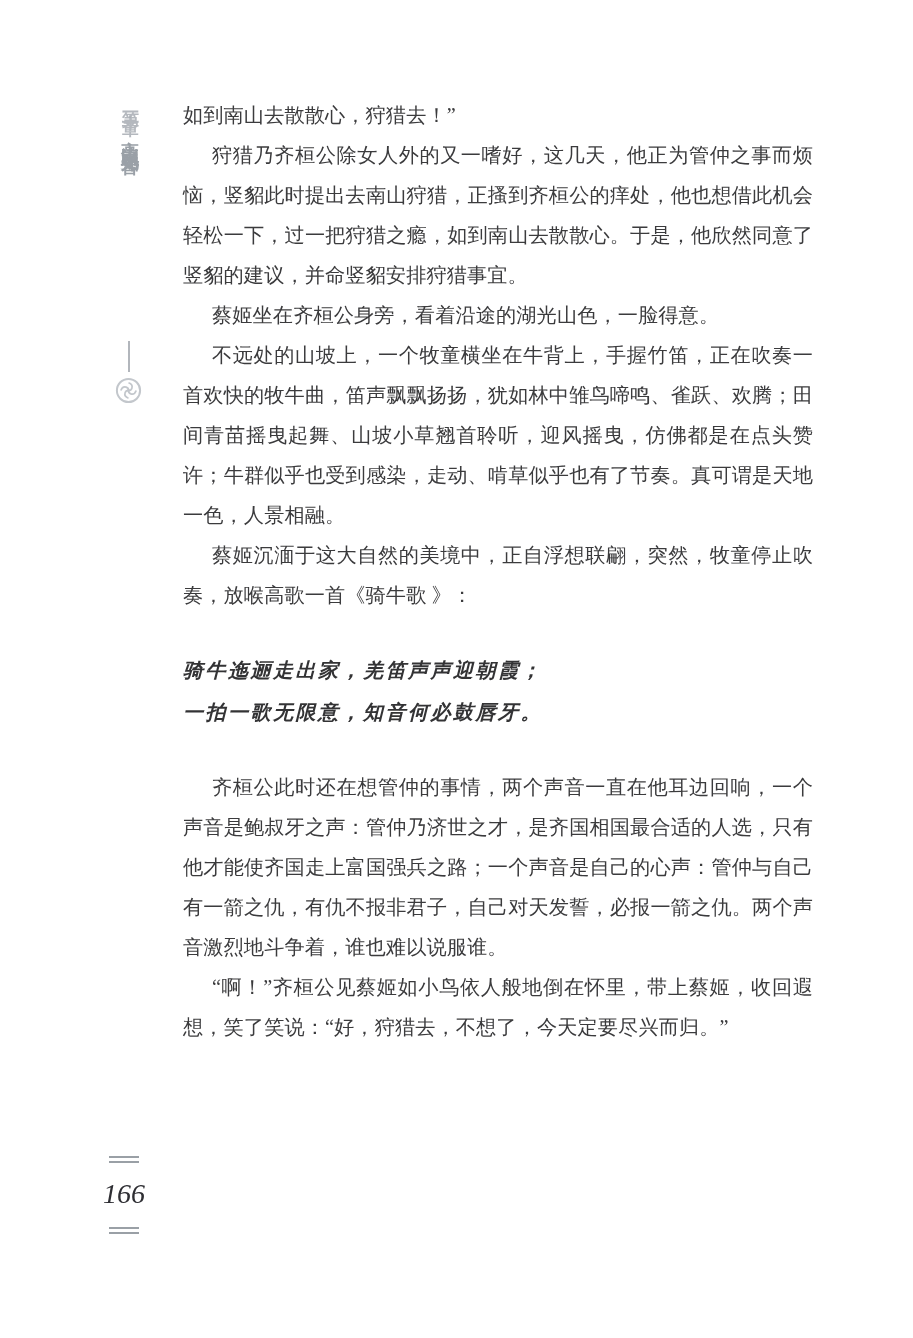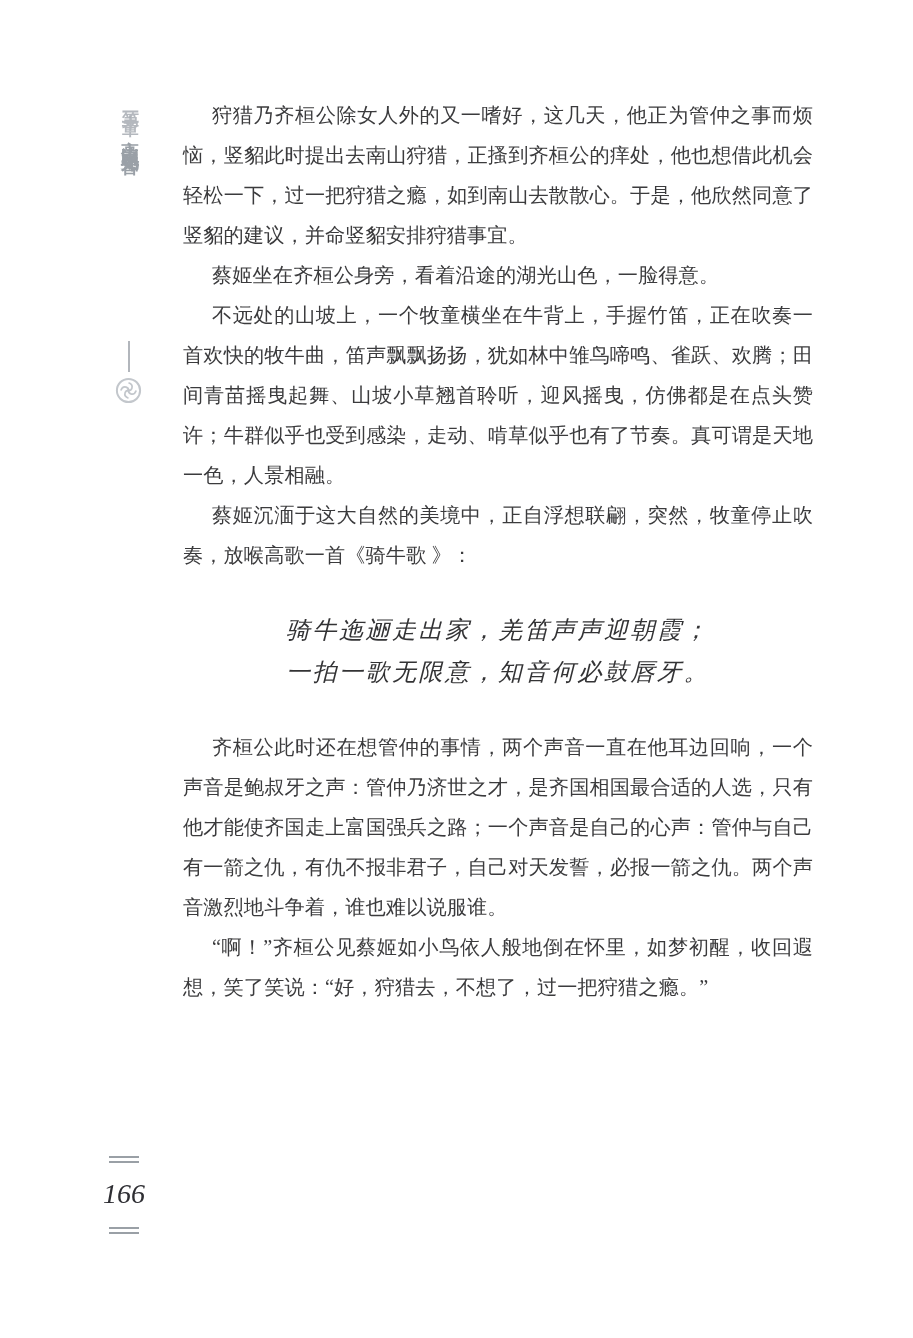--- a/index.html
+++ b/index.html
@@ -41,24 +41,24 @@
     font-size:20.2px;line-height:40px;
     color:#3b3b3d;
     text-align:justify;
     letter-spacing:0.1px;
   }
   .content p{margin:0;padding:0;text-indent:29px;}
   .content p.no-indent{text-indent:0;}
   
   .poem{
     margin:34px 0;
-    text-align:center;
+    text-align:left;
     font-style:italic;
-    font-weight:400;
-    font-size:24px;
+    font-weight:700;
+    font-size:20px;
     line-height:42px;
     letter-spacing:2.5px;
     color:#333335;
     text-indent:0;
   }
   
   .pageno-block{
     position:absolute;left:103px;top:1156px;width:42px;
     text-align:center;
   }
@@ -87,32 +87,33 @@
       <circle cx="13.5" cy="13.5" r="11.6" fill="none" stroke="#c3c7cc" stroke-width="2"></circle>
       <path d="M13.5 5.8 q4.6 1.6 3.4 5.4 q-0.8 2.6 -3.6 2.4" fill="none" stroke="#c3c7cc" stroke-width="1.7"></path>
       <path d="M21.2 13.5 q-1.6 4.6 -5.4 3.4 q-2.6 -0.8 -2.4 -3.6" fill="none" stroke="#c3c7cc" stroke-width="1.7"></path>
       <path d="M13.5 21.2 q-4.6 -1.6 -3.4 -5.4 q0.8 -2.6 3.6 -2.4" fill="none" stroke="#c3c7cc" stroke-width="1.7"></path>
       <path d="M5.8 13.5 q1.6 -4.6 5.4 -3.4 q2.6 0.8 2.4 3.6" fill="none" stroke="#c3c7cc" stroke-width="1.7"></path>
       <circle cx="13.5" cy="13.5" r="1.4" fill="#c3c7cc"></circle>
     </svg>
   </div>
 
   <div class="content">
+    <p class="no-indent">如到南山去散散心，狩猎去！”</p>
     <p>狩猎乃齐桓公除女人外的又一嗜好，这几天，他正为管仲之事而烦恼，竖貂此时提出去南山狩猎，正搔到齐桓公的痒处，他也想借此机会轻松一下，过一把狩猎之瘾，如到南山去散散心。于是，他欣然同意了竖貂的建议，并命竖貂安排狩猎事宜。</p>
     <p>蔡姬坐在齐桓公身旁，看着沿途的湖光山色，一脸得意。</p>
     <p>不远处的山坡上，一个牧童横坐在牛背上，手握竹笛，正在吹奏一首欢快的牧牛曲，笛声飘飘扬扬，犹如林中雏鸟啼鸣、雀跃、欢腾；田间青苗摇曳起舞、山坡小草翘首聆听，迎风摇曳，仿佛都是在点头赞许；牛群似乎也受到感染，走动、啃草似乎也有了节奏。真可谓是天地一色，人景相融。</p>
     <p>蔡姬沉湎于这大自然的美境中，正自浮想联翩，突然，牧童停止吹奏，放喉高歌一首《骑牛歌 》：</p>
 
     <div class="poem">
       <div>骑牛迤逦走出家，羌笛声声迎朝霞；</div>
       <div>一拍一歌无限意，知音何必鼓唇牙。</div>
     </div>
 
     <p>齐桓公此时还在想管仲的事情，两个声音一直在他耳边回响，一个声音是鲍叔牙之声：管仲乃济世之才，是齐国相国最合适的人选，只有他才能使齐国走上富国强兵之路；一个声音是自己的心声：管仲与自己有一箭之仇，有仇不报非君子，自己对天发誓，必报一箭之仇。两个声音激烈地斗争着，谁也难以说服谁。</p>
-    <p>“啊！”齐桓公见蔡姬如小鸟依人般地倒在怀里，如梦初醒，收回遐想，笑了笑说：“好，狩猎去，不想了，过一把狩猎之瘾。”</p>
+    <p>“啊！”齐桓公见蔡姬如小鸟依人般地倒在怀里，带上蔡姬，收回遐想，笑了笑说：“好，狩猎去，不想了，今天定要尽兴而归。”</p>
   </div>
 
   <div class="pageno-block">
     <div class="double-rule">
       <div class="rule-line"></div>
         <div class="rule-line"></div>
     </div>
     <div class="pageno">166</div>
     <div class="double-rule">
       <div class="rule-line"></div>

